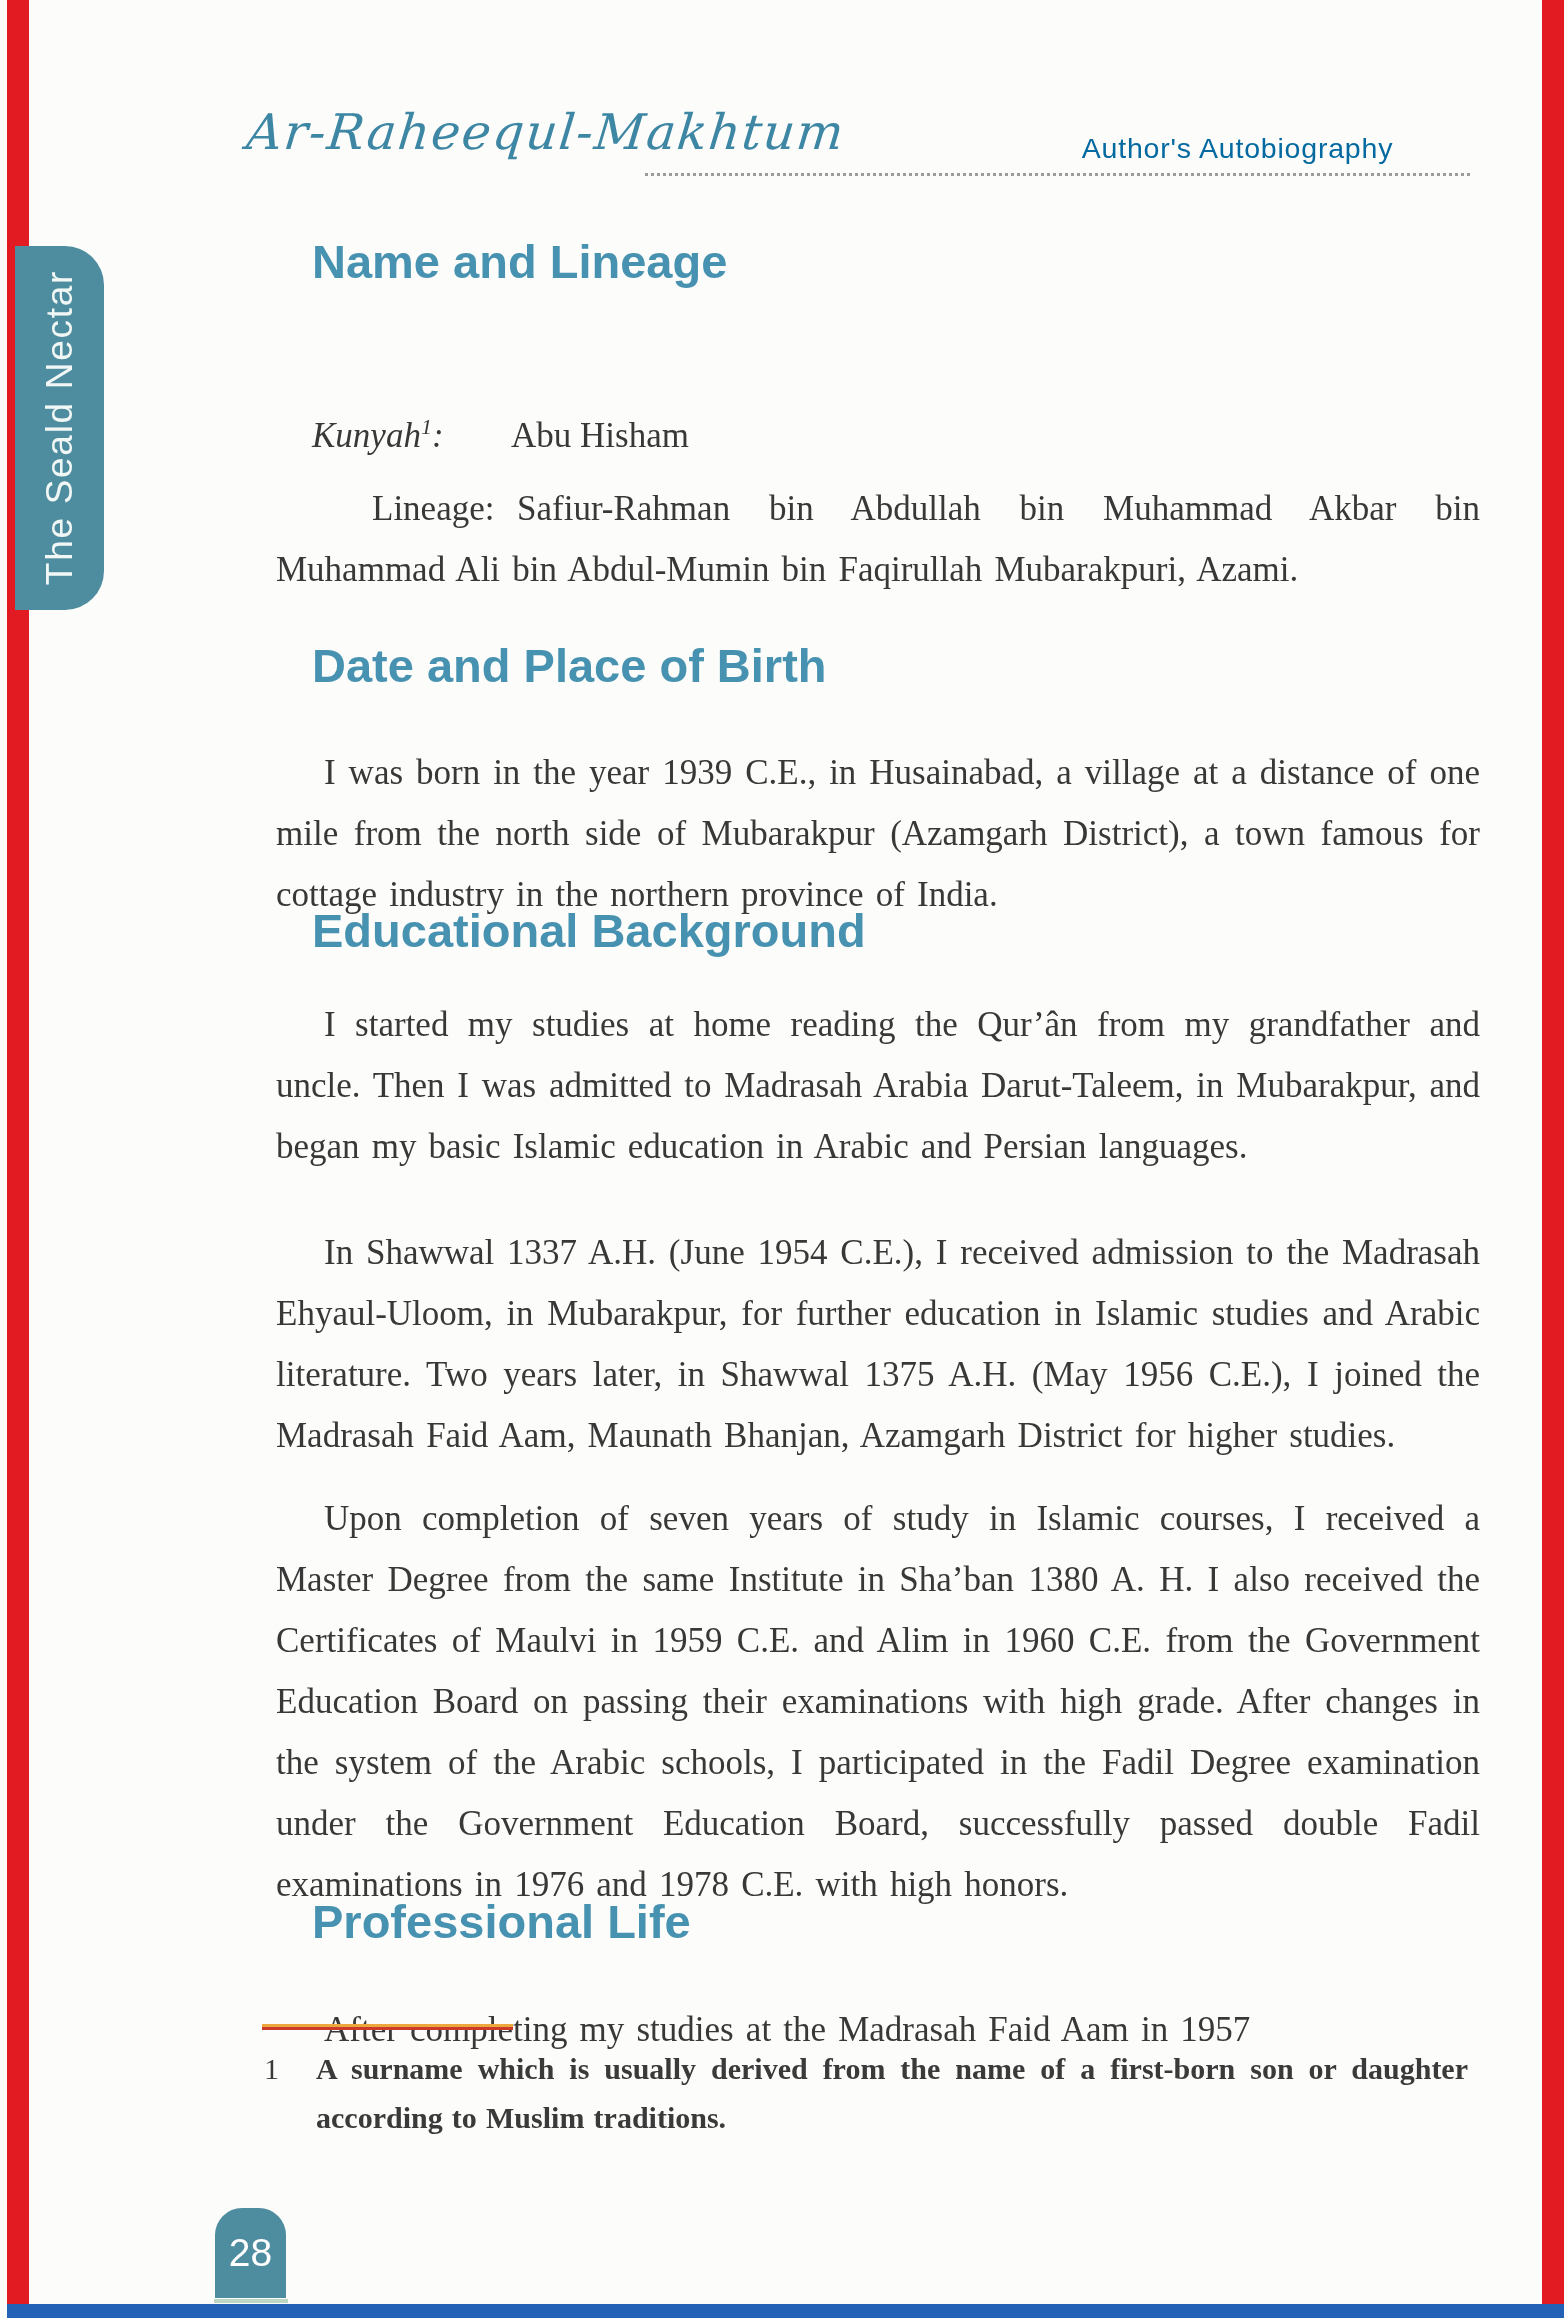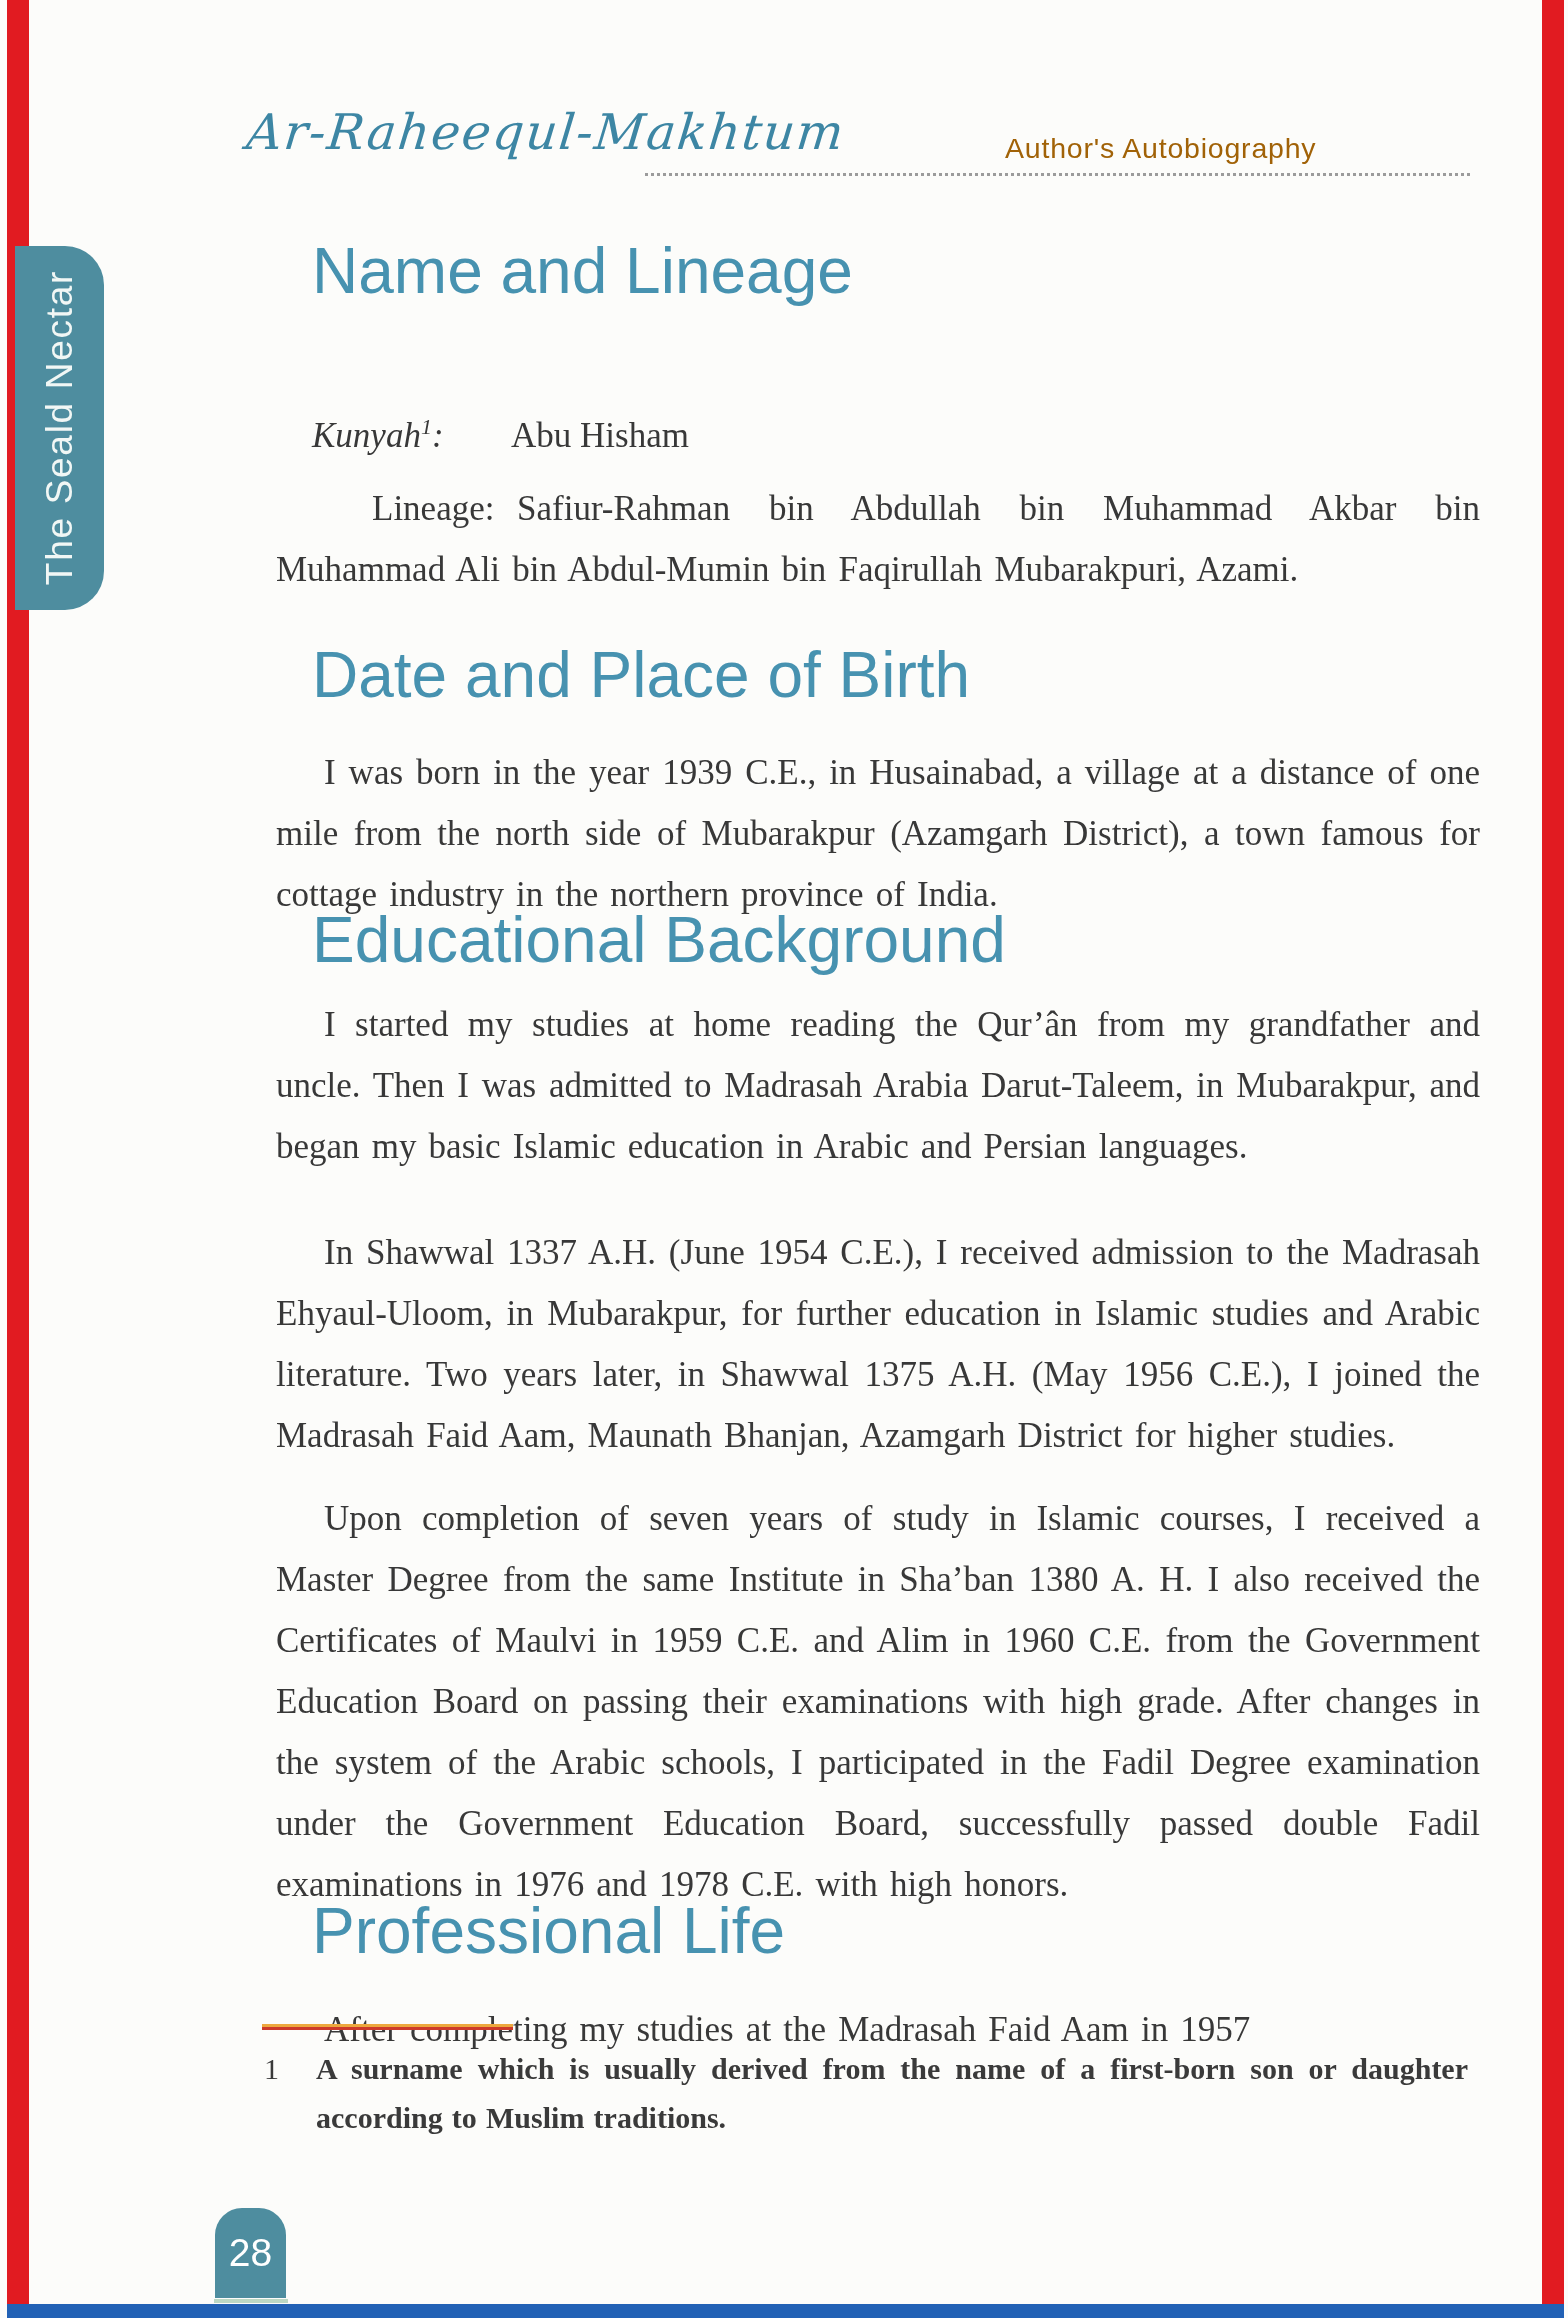--- a/index.html
+++ b/index.html
@@ -24,23 +24,23 @@
     color:#3d86a4;letter-spacing:1.7px;
     transform:skewX(-6deg);
     white-space:nowrap;
   }
   .dotted-rule{
     position:absolute;left:645px;top:173px;width:825px;height:0;
     border-top:3.4px dotted #9b9b9b;
   }
   .running-head{
     position:absolute;left:1005px;top:132px;width:465px;
-    text-align:left;
+    text-align:center;
     font-family:"Liberation Sans", sans-serif;
-    font-size:28.5px;color:#a16207;letter-spacing:0.8px;
+    font-size:28.5px;color:#0369a1;letter-spacing:0.8px;
     white-space:nowrap;
   }
 
   
   .side-tab{
     position:absolute;left:15px;top:246px;width:89px;height:364px;
     background:#4e8d9f;
     border-radius:0 39px 39px 0;
     display:flex;align-items:center;justify-content:center;
   }
@@ -49,22 +49,22 @@
     transform:rotate(180deg);
     font-family:"Liberation Sans", sans-serif;
     font-size:37px;color:#f1f7f5;letter-spacing:1.7px;
     white-space:nowrap;
   }
 
   
   .sec-heading{
     position:absolute;left:312px;
     font-family:"Liberation Sans", sans-serif;
-    font-size:64px;line-height:1.1;color:#4792b0;
-    font-weight:400;white-space:nowrap;
+    font-size:47px;line-height:1.1;color:#4792b0;
+    font-weight:700;white-space:nowrap;
   }
   .h-name{top:236px;}
   .h-birth{top:640px;}
   .h-edu{top:905px;}
   .h-prof{top:1896px;}
 
   
   .body-par{
     position:absolute;left:264px;width:1204px;
     font-size:35px;line-height:61px;

